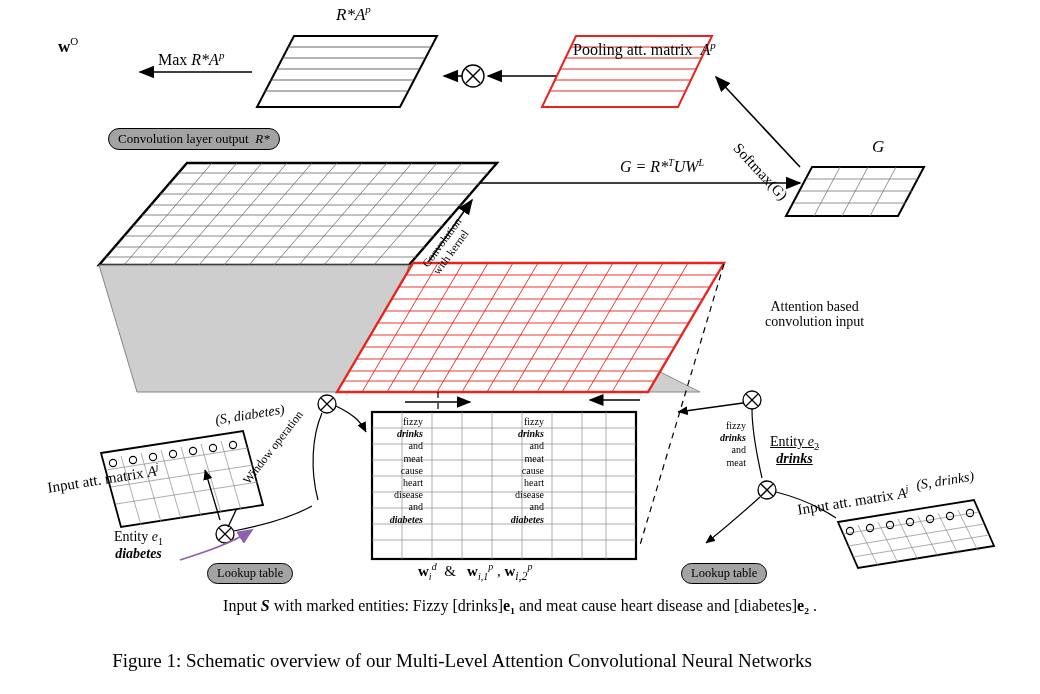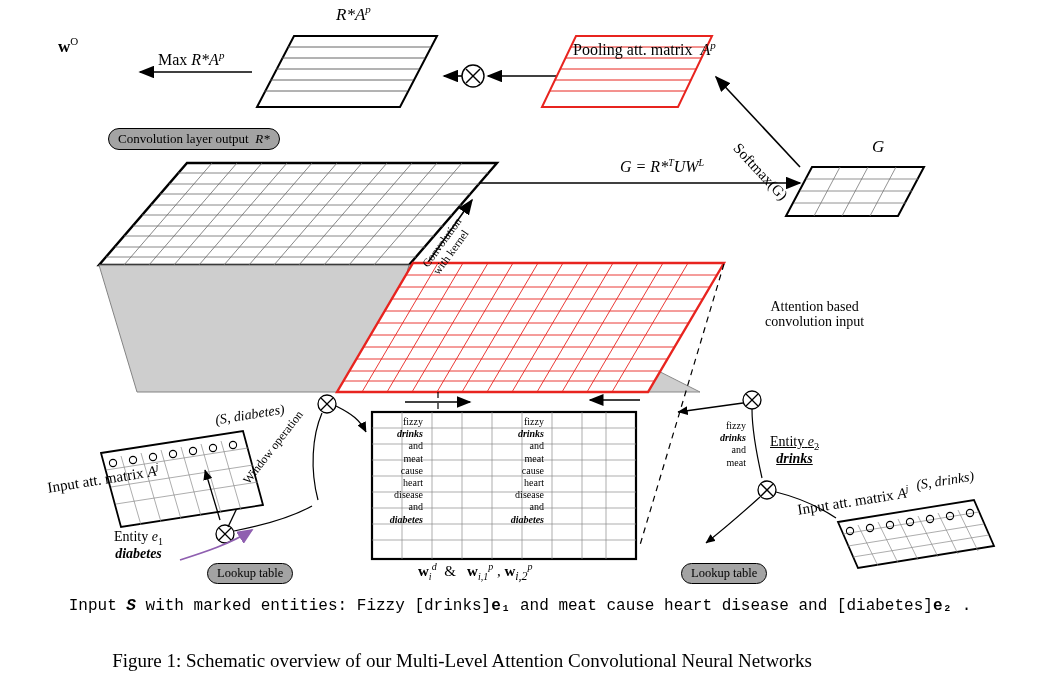--- a/index.html
+++ b/index.html
@@ -54,21 +54,21 @@
     font-size: 19px;
     font-family: "Liberation Serif", serif;
   }
   .sentence {
     position: absolute;
     left: 0;
     top: 597px;
     width: 1040px;
     text-align: center;
     font-size: 16px;
-    font-family: Liberation Mono, monospace;
+    font-family: Liberation Serif, serif;
   }
   .wordcol {
     position: absolute;
     text-align: right;
     font-size: 10px;
     line-height: 1.22;
     font-family: "Liberation Serif", serif;
   }
   .wordcol b { font-style: italic; }
 </style>

